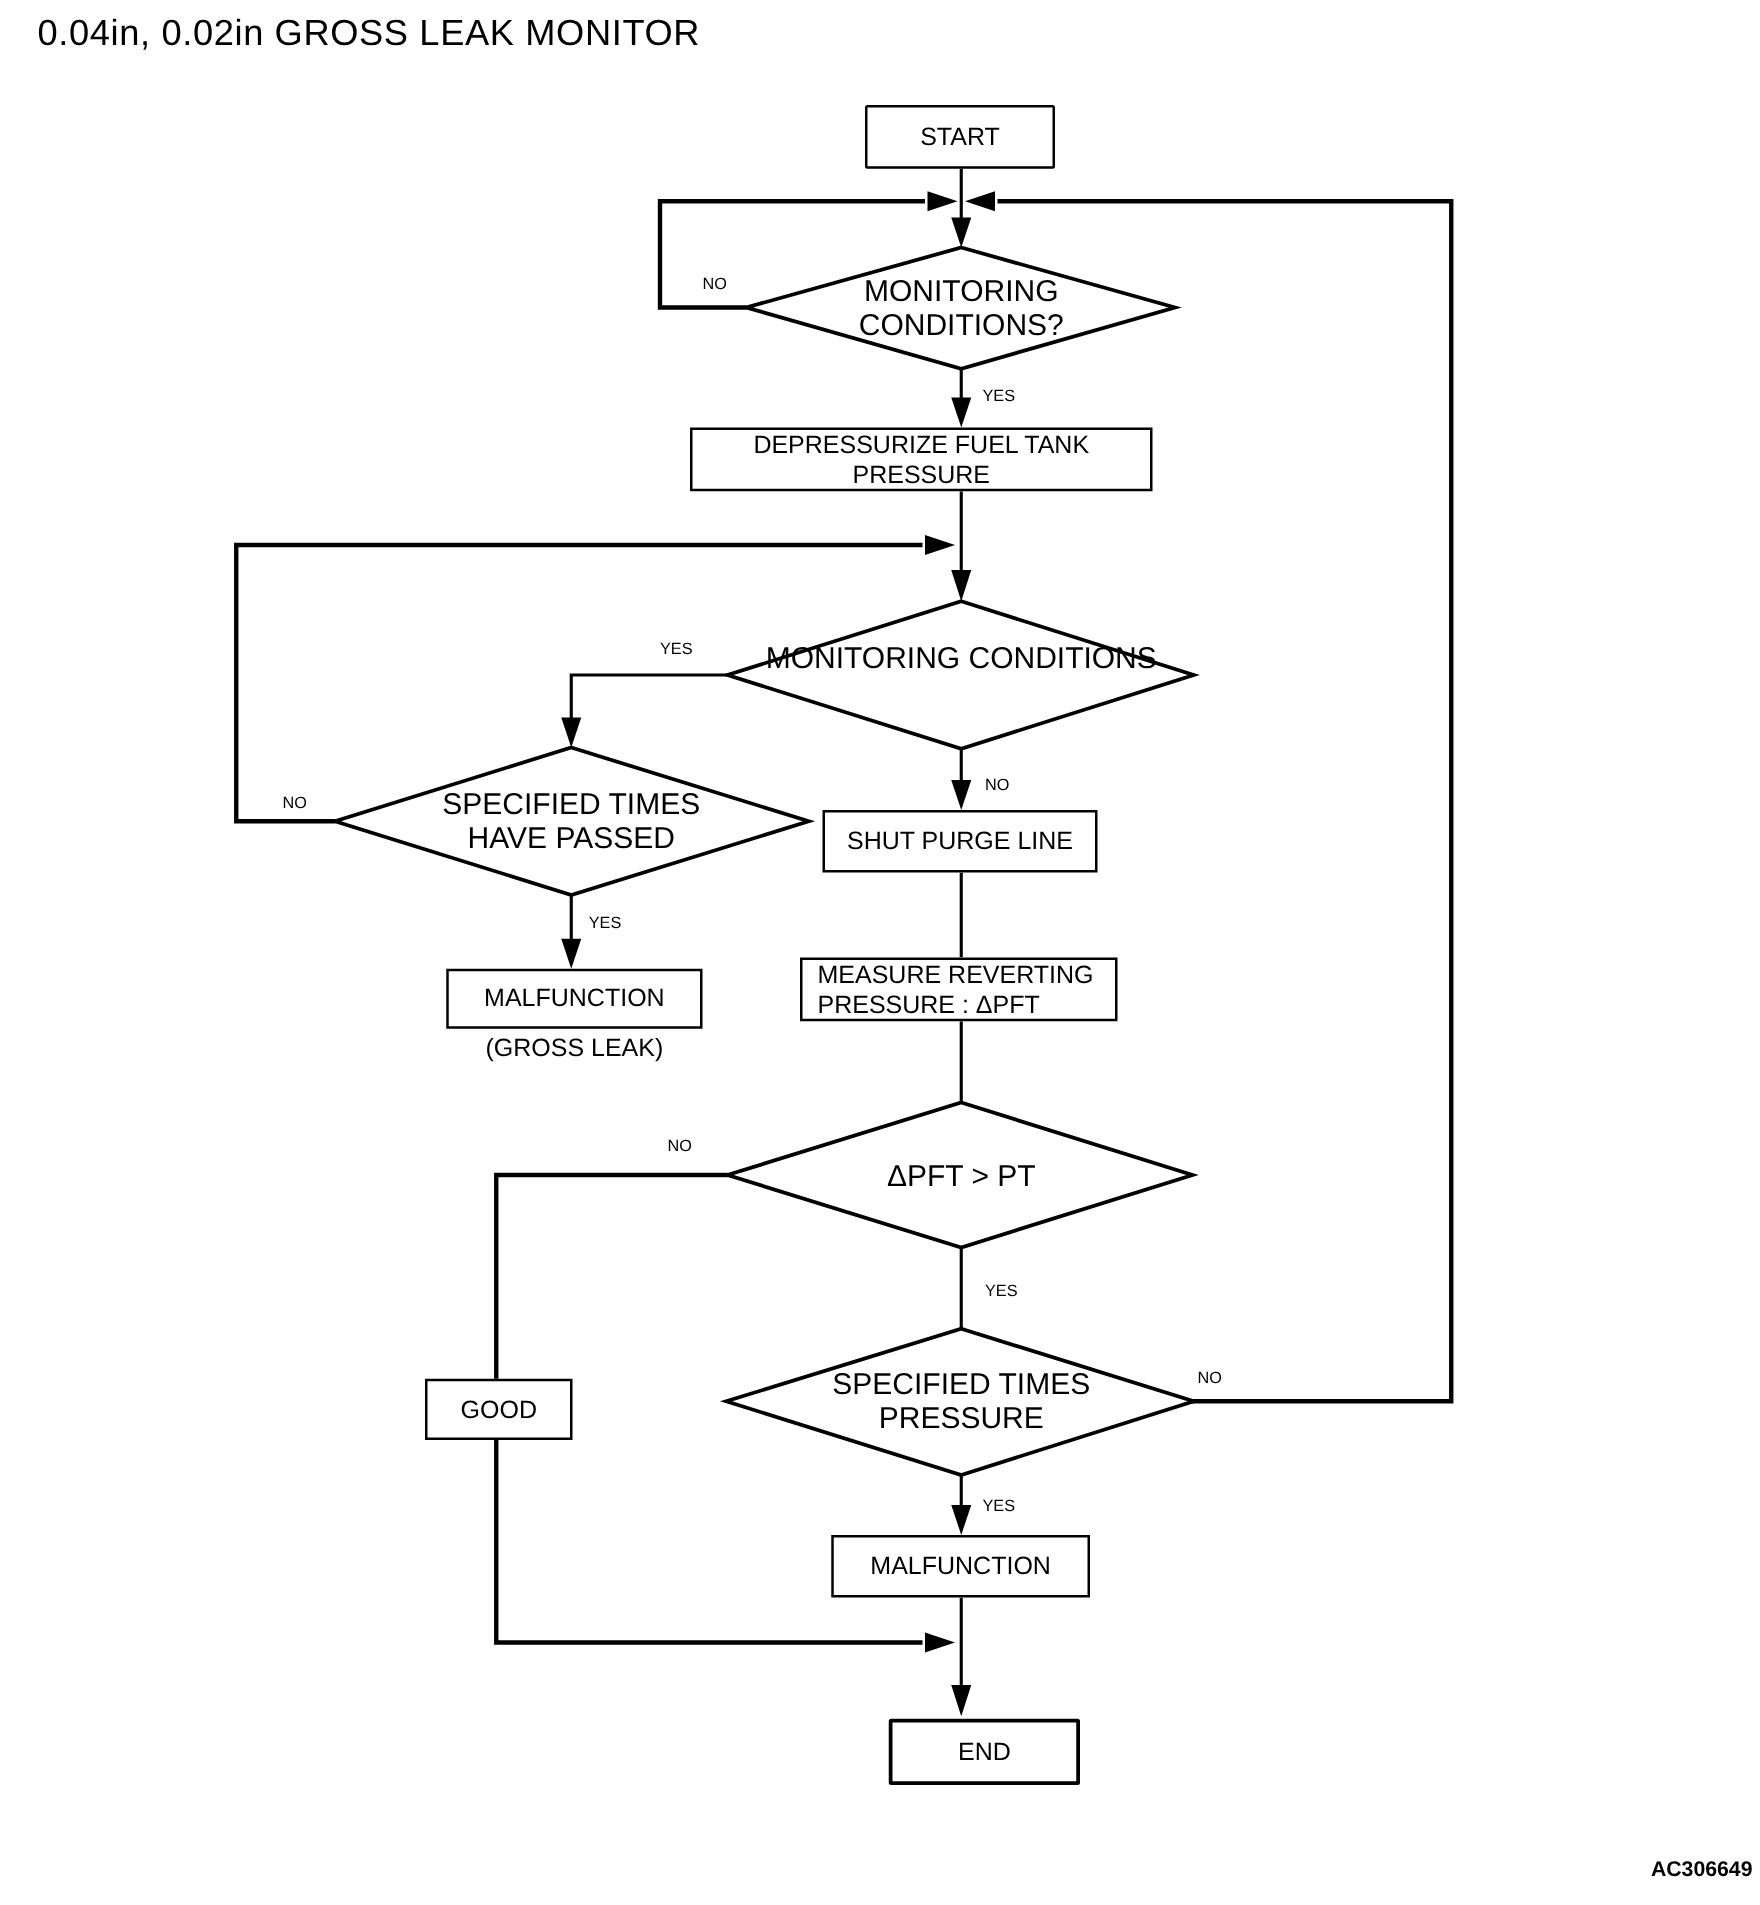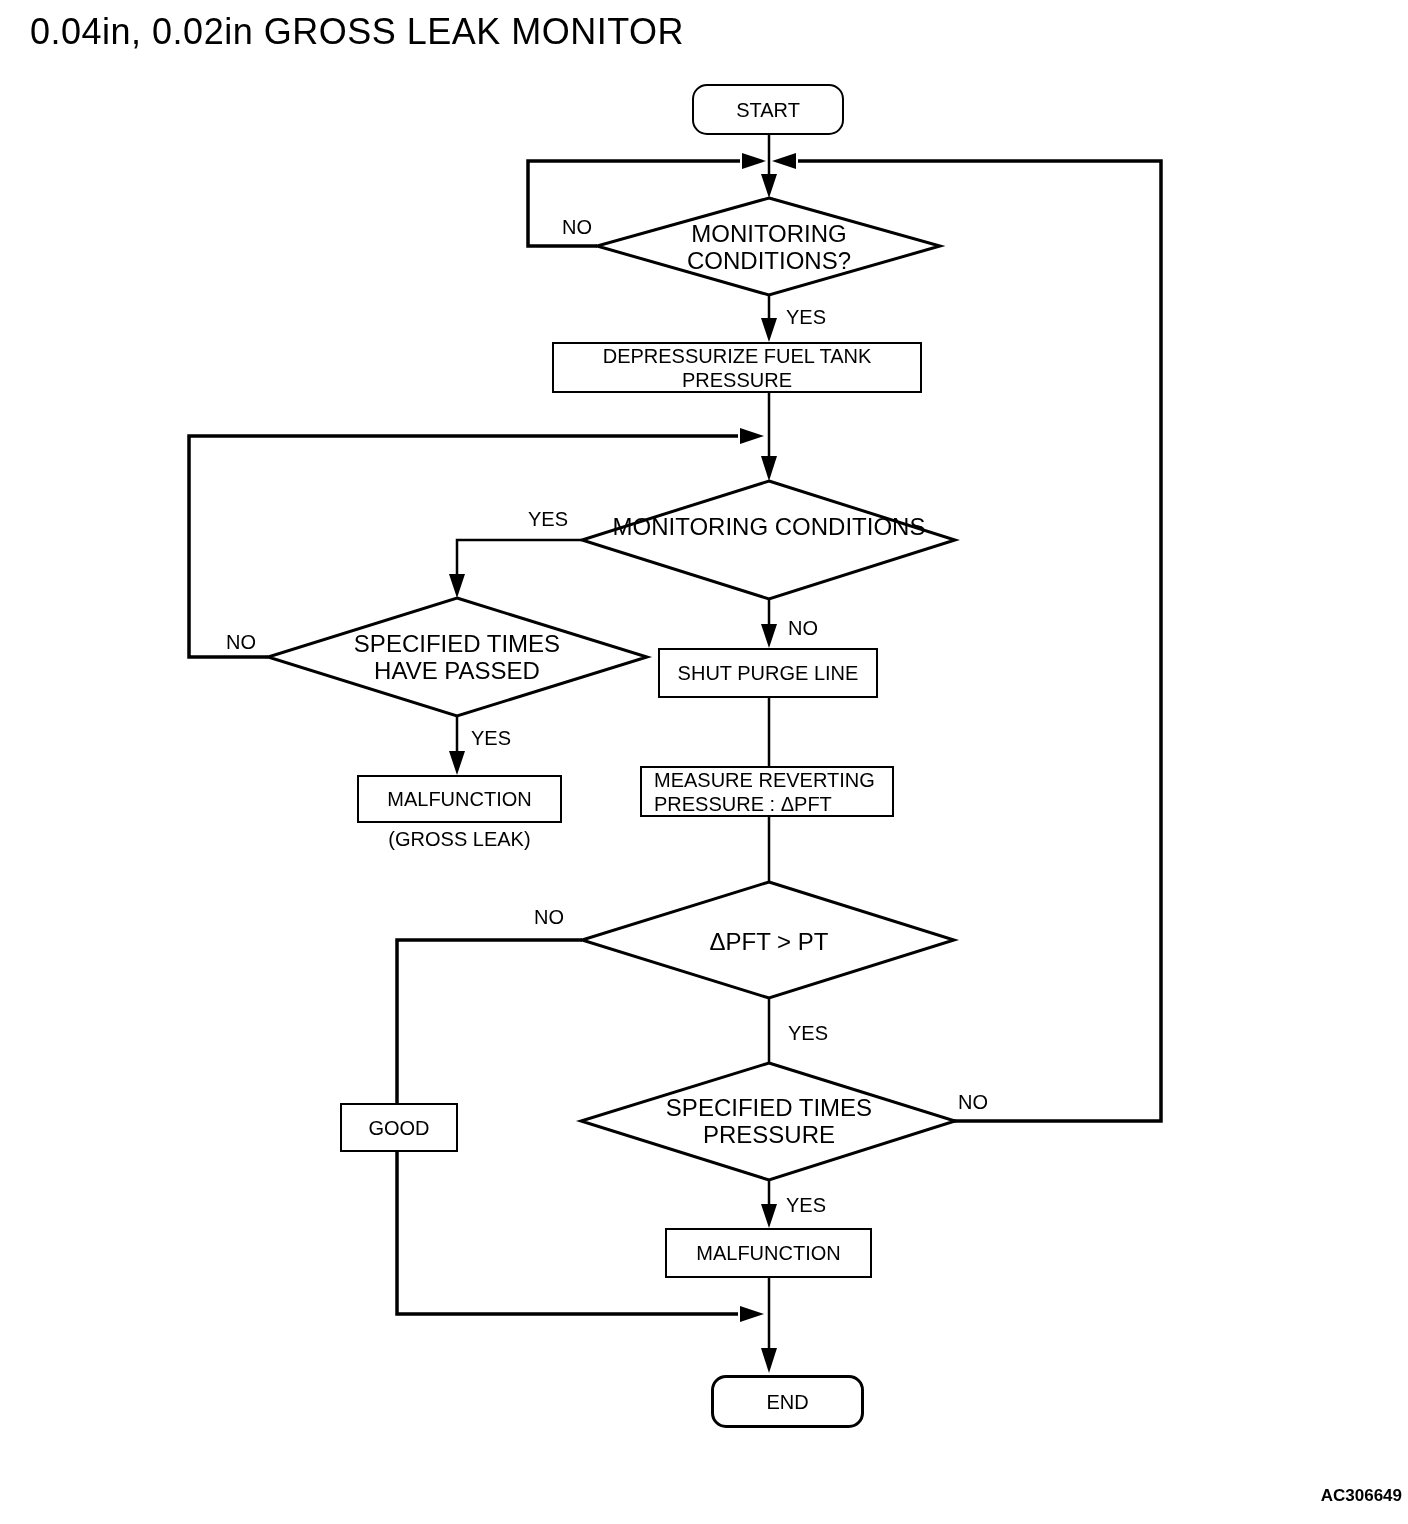--- a/index.html
+++ b/index.html
@@ -12,37 +12,37 @@
     overflow:hidden;
   }
   #wires{position:absolute;left:0;top:0;z-index:1;}
   .node{
     position:absolute;z-index:2;
     background:#fff;border:2px solid #000;
     display:flex;align-items:center;justify-content:center;
     font-size:20px;line-height:24px;text-align:center;
     box-sizing:border-box;
   }
-  .terminal{border-radius:15px;}
+  .terminal{border-radius:2px;}
   .dtext{
     position:absolute;z-index:3;
     font-size:24px;line-height:27px;text-align:center;
   }
   .dtext span{display:block;}
   .elabel{
     position:absolute;z-index:3;
-    font-size:20px;line-height:22px;white-space:nowrap;
+    font-size:13px;line-height:22px;white-space:nowrap;
   }
   .note{
     position:absolute;z-index:3;
     font-size:20px;text-align:center;white-space:nowrap;
   }
   #title{
     position:absolute;left:30px;top:11px;z-index:3;
-    font-size:36px;letter-spacing:0.5px;white-space:nowrap;
+    font-size:29px;letter-spacing:0.5px;white-space:nowrap;
   }
   #figcode{
     position:absolute;left:1290px;top:1486px;width:112px;z-index:3;
     font-size:17px;font-weight:bold;text-align:right;
   }
   .leftalign{justify-content:flex-start;text-align:left;padding-left:12px;line-height:24px;}
 </style>
 </head>
 <body>
 

